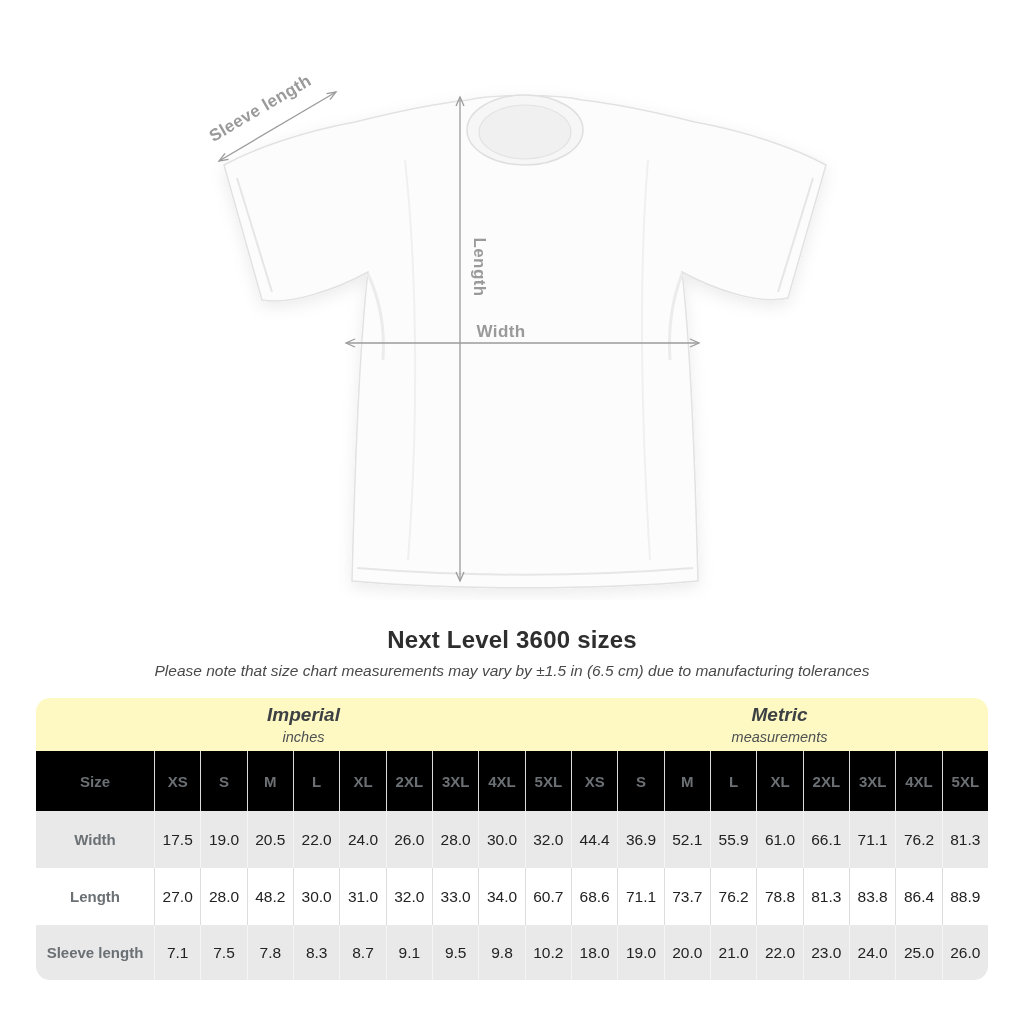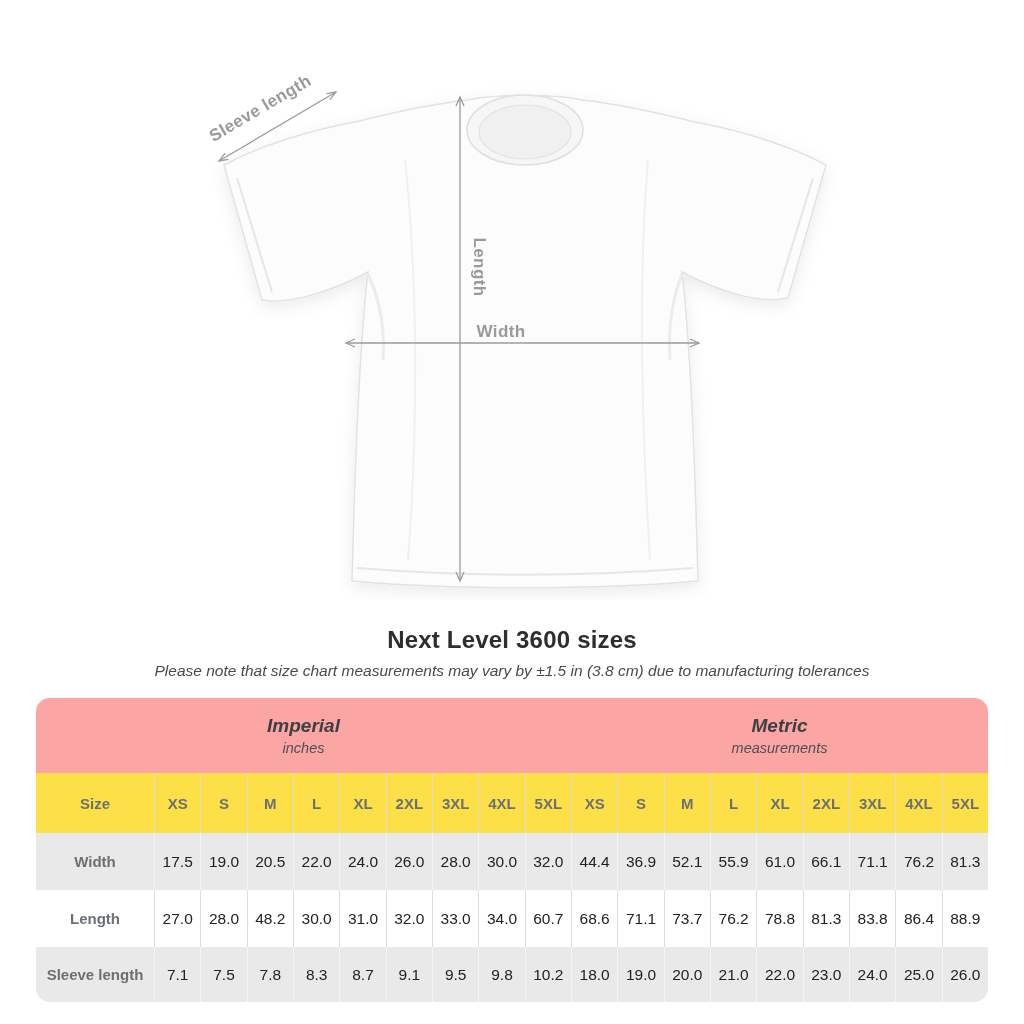--- a/index.html
+++ b/index.html
@@ -21,25 +21,25 @@
   .page-subtitle{
     margin:8px 0 0;text-align:center;
     font-size:15.5px;font-style:italic;color:#4a4a4a;
   }
   .size-table{
     width:952px;margin:18px auto 0;
     border-radius:14px;overflow:hidden;
     background:#ffffff;
   }
   .trow{display:grid;grid-template-columns:118px repeat(18,1fr);}
-  .group-row{height:75px;background:#fca5a5}
+  .group-row{height:53px;background:#fef9c3}
   .gcell{display:flex;flex-direction:column;align-items:center;justify-content:center;gap:3px}
   .gname{font-size:19px;font-weight:bold;font-style:italic;color:#3d4144}
   .gunit{font-size:14.5px;font-style:italic;color:#4c5053}
-  .sizes-row{height:60px;background:#fde047}
+  .sizes-row{height:60px;background:#000000}
   .data-row{height:57px;background:#ffffff}
   .data-row.alt{background:#e9e9e9}
   .size-table .trow:last-child{height:55px}
   .hcell,.lcell,.vcell{display:flex;align-items:center;justify-content:center}
   .hcell{font-weight:bold;color:#6b7074;font-size:15px}
   .lcell{font-weight:bold;color:#6b7074;font-size:15px}
   .vcell{color:#222222;font-size:15.5px}
   .sizes-row>div+div,.data-row>div+div{border-left:1px solid #dcdcdc}
   .data-row.alt>div+div{border-left-color:#f5f5f5}
 </style>
@@ -101,21 +101,21 @@
       <path d="M 228.5 159.4 L 219 161 L 225 153.4"></path>
     </g>
   </g>
 
   <text class="dlabel" transform="translate(263,113) rotate(-30.5)" text-anchor="middle">Sleeve length</text>
   <text class="dlabel" transform="translate(474,267) rotate(90)" text-anchor="middle">Length</text>
   <text class="dlabel" x="501" y="337" text-anchor="middle">Width</text>
 </svg>
 
 <h1 class="page-title">Next Level 3600 sizes</h1>
-<p class="page-subtitle">Please note that size chart measurements may vary by ±1.5 in (3.8 cm) due to manufacturing tolerances</p>
+<p class="page-subtitle">Please note that size chart measurements may vary by ±1.5 in (6.5 cm) due to manufacturing tolerances</p>
 
 <div class="size-table">
 
   <div class="trow group-row">
     <div class="gcell" style="grid-column:1/span 10">
       <div class="gname">Imperial</div>
       <div class="gunit">inches</div>
     </div>
     <div class="gcell" style="grid-column:11/span 9">
       <div class="gname">Metric</div>

